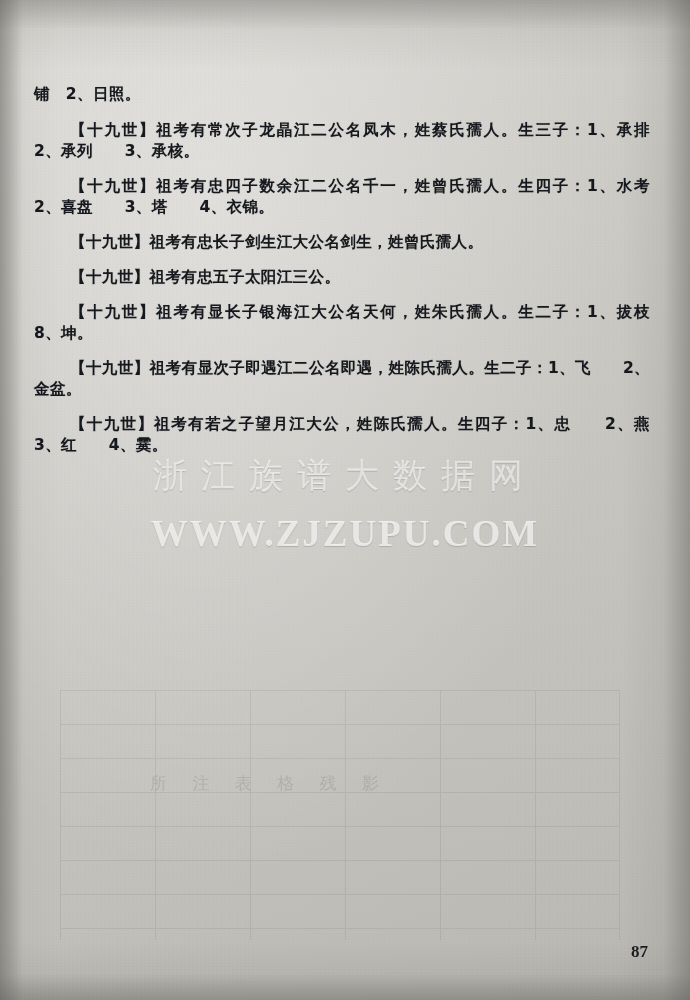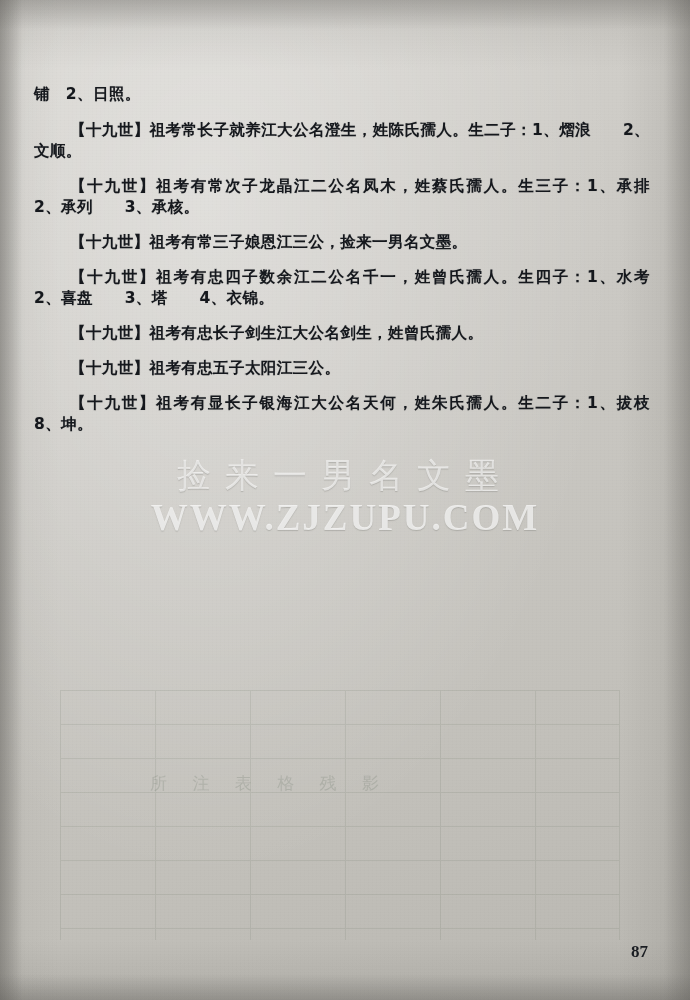--- a/index.html
+++ b/index.html
@@ -134,21 +134,21 @@
     text-shadow: 0 1px 1px rgba(120,120,115,0.35);
     line-height: 40px;
   }
   .wm-en {
     font-size: 37px;
     letter-spacing: 2px;
     color: rgba(255,255,255,0.70);
     font-family: "Liberation Serif", serif;
     font-weight: 700;
     line-height: 42px;
-    margin-top: 2px;
+    margin-top: 18px;
     text-shadow: 0 1px 1px rgba(120,120,115,0.35);
   }
 
   .page-number {
     position: absolute;
     right: 42px;
     bottom: 38px;
     font-size: 17px;
     color: #1a1d22;
     font-family: "Liberation Serif", serif;
@@ -203,32 +203,32 @@
     <div class="gv" style="left:380px"></div>
     <div class="gv" style="left:475px"></div>
     <div class="gv" style="left:559px"></div>
   </div>
 
   <div class="ghost-text">所 注 表 格 残 影</div>
 
   <div class="content">
     <div class="text-body">
       <p class="para first">铺　2、日照。</p>
-      <p class="para indent">【十九世】祖考常长子就养江大公名澄生，姓陈氏孺人。生二子：1、熠浪　　2、文顺。</p>
       <p class="para indent">【十九世】祖考有常次子龙晶江二公名凤木，姓蔡氏孺人。生三子：1、承排　　2、承列　　3、承核。</p>
-      <p class="para indent">【十九世】祖考有常三子娘恩江三公，捡来一男名文墨。</p>
       <p class="para indent">【十九世】祖考有忠四子数余江二公名千一，姓曾氏孺人。生四子：1、水考　　2、喜盘　　3、塔　　4、衣锦。</p>
       <p class="para indent">【十九世】祖考有忠长子剑生江大公名剑生，姓曾氏孺人。</p>
       <p class="para indent">【十九世】祖考有忠五子太阳江三公。</p>
       <p class="para indent">【十九世】祖考有显长子银海江大公名天何，姓朱氏孺人。生二子：1、拔枝　　8、坤。</p>
+      <p class="para indent">【十九世】祖考有显次子即遇江二公名即遇，姓陈氏孺人。生二子：1、飞　　2、金盆。</p>
+      <p class="para indent">【十九世】祖考有若之子望月江大公，姓陈氏孺人。生四子：1、忠　　2、燕　　3、红　　4、霙。</p>
     </div>
   </div>
 
   <div class="watermark">
-    <div class="wm-cn">捡来一男名文墨</div>
+    <div class="wm-cn">浙江族谱大数据网</div>
     <div class="wm-en">WWW.ZJZUPU.COM</div>
   </div>
 
   <div class="page-number">87</div>
 
   <div class="edge-shadow-left"></div>
   <div class="edge-shadow-right"></div>
   <div class="edge-shadow-top"></div>
   <div class="edge-shadow-bottom"></div>
 </div>

